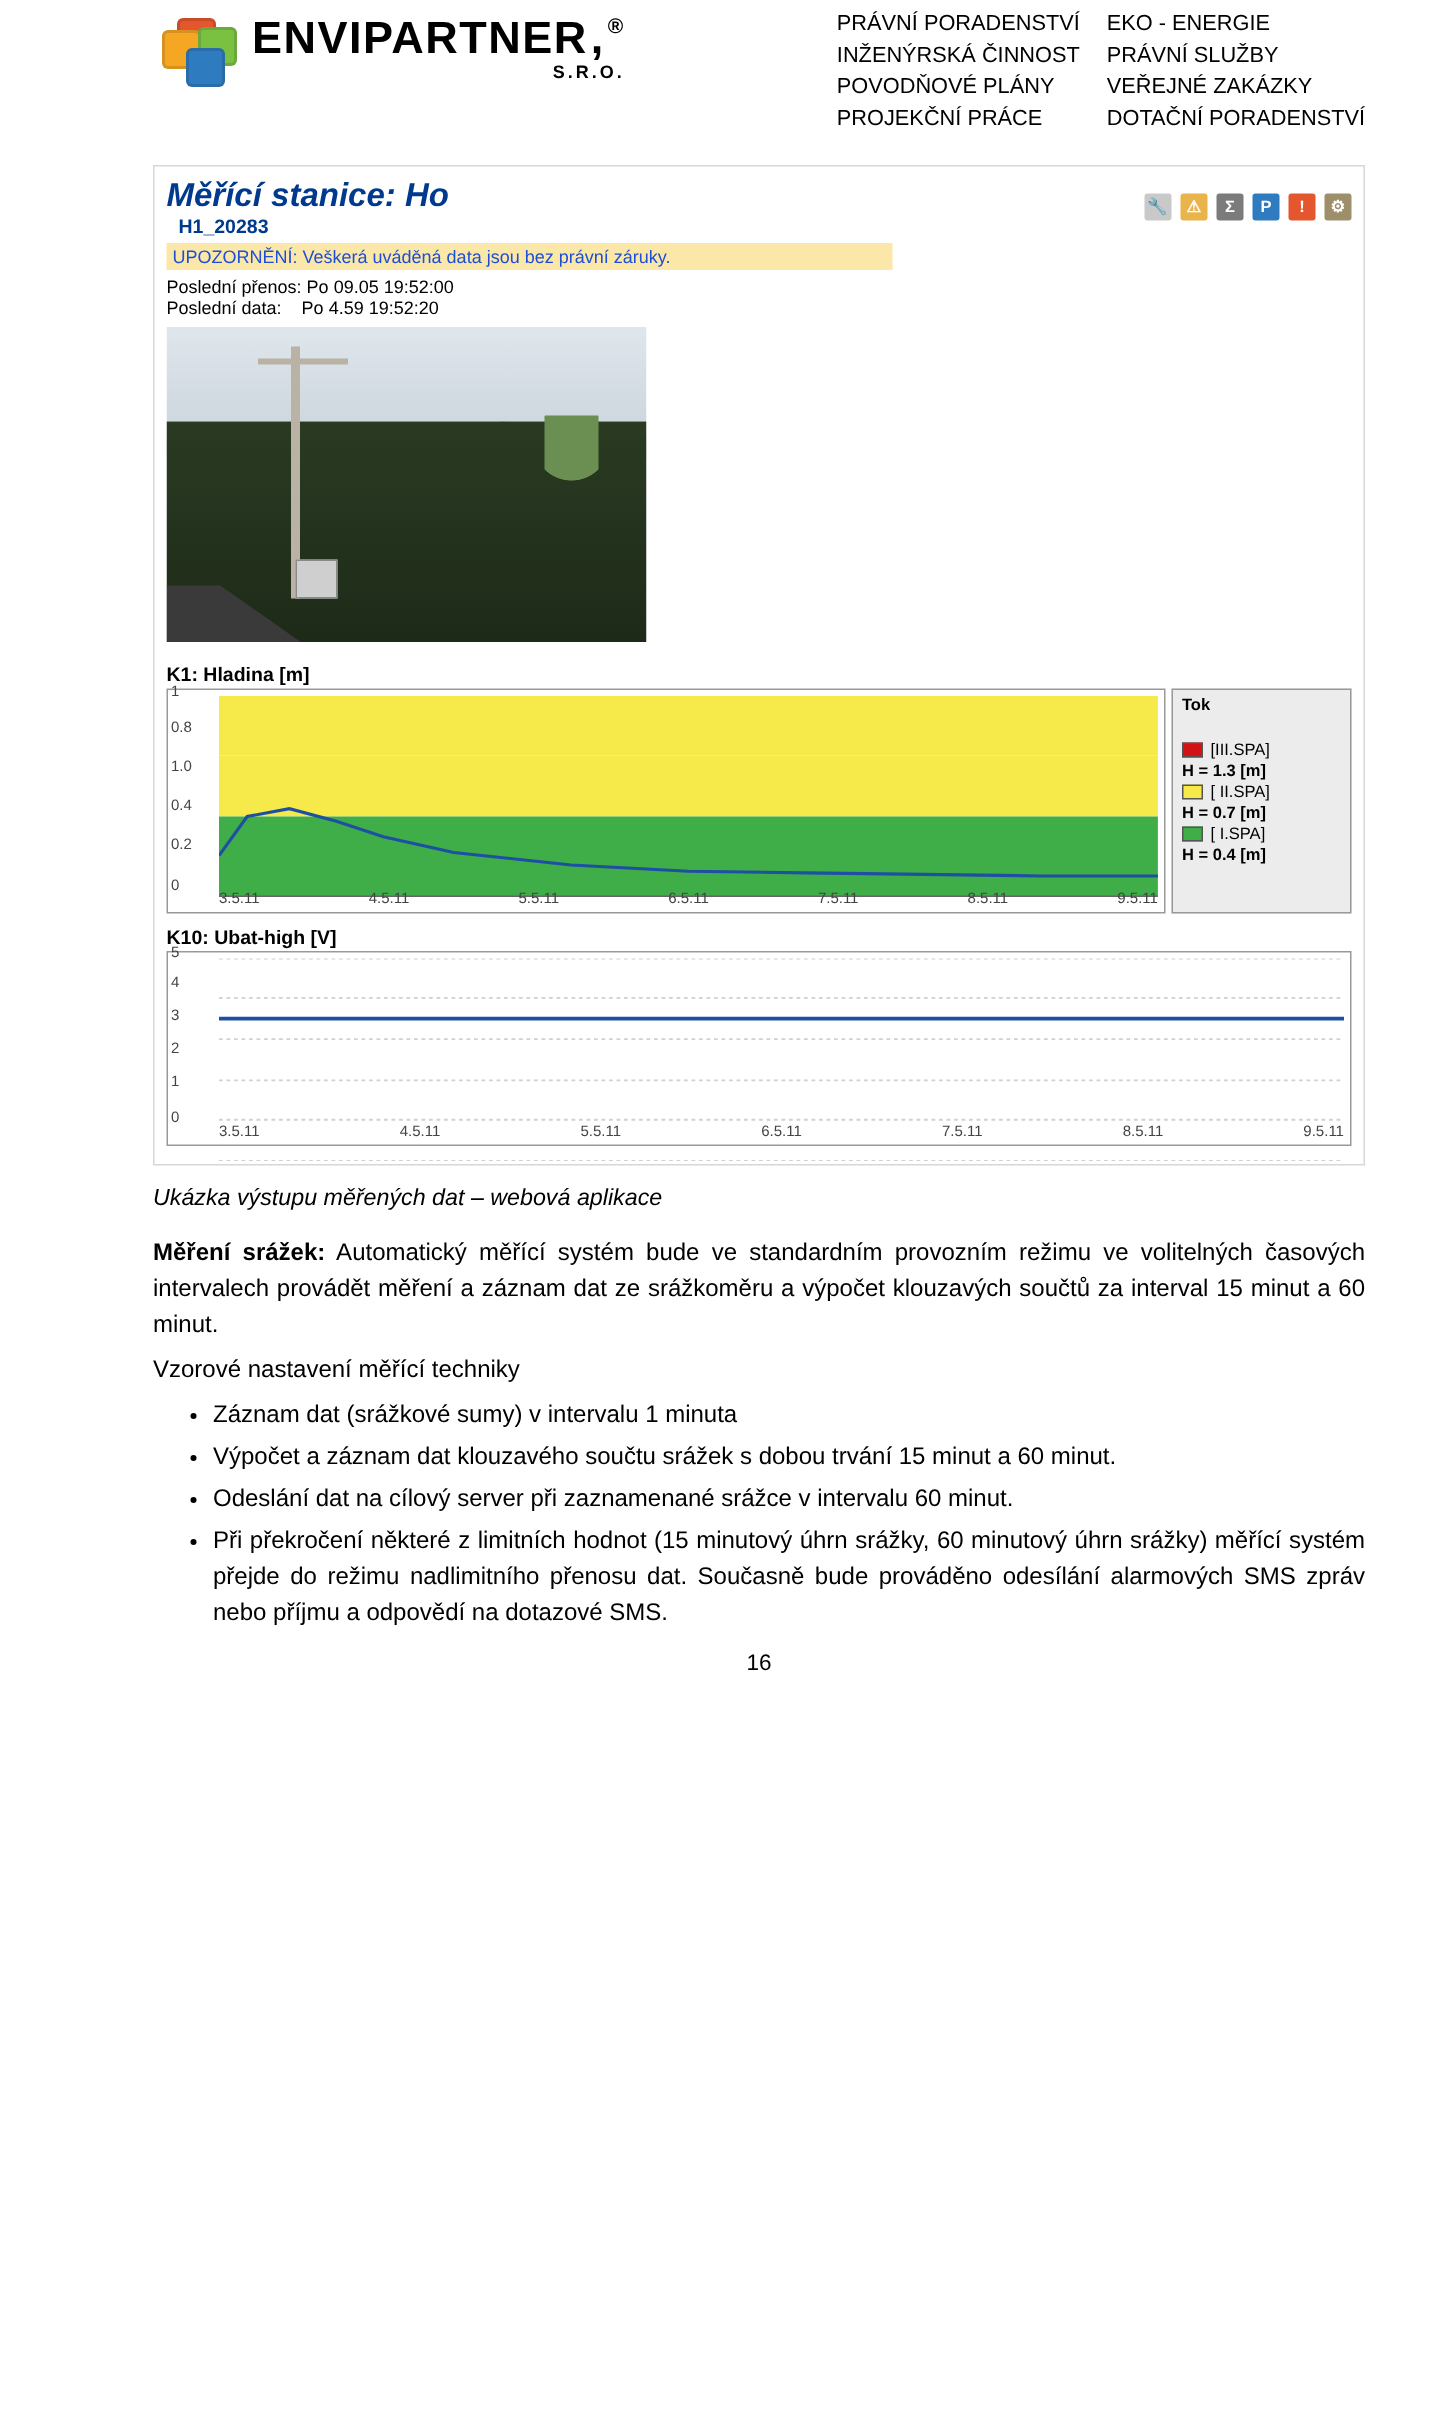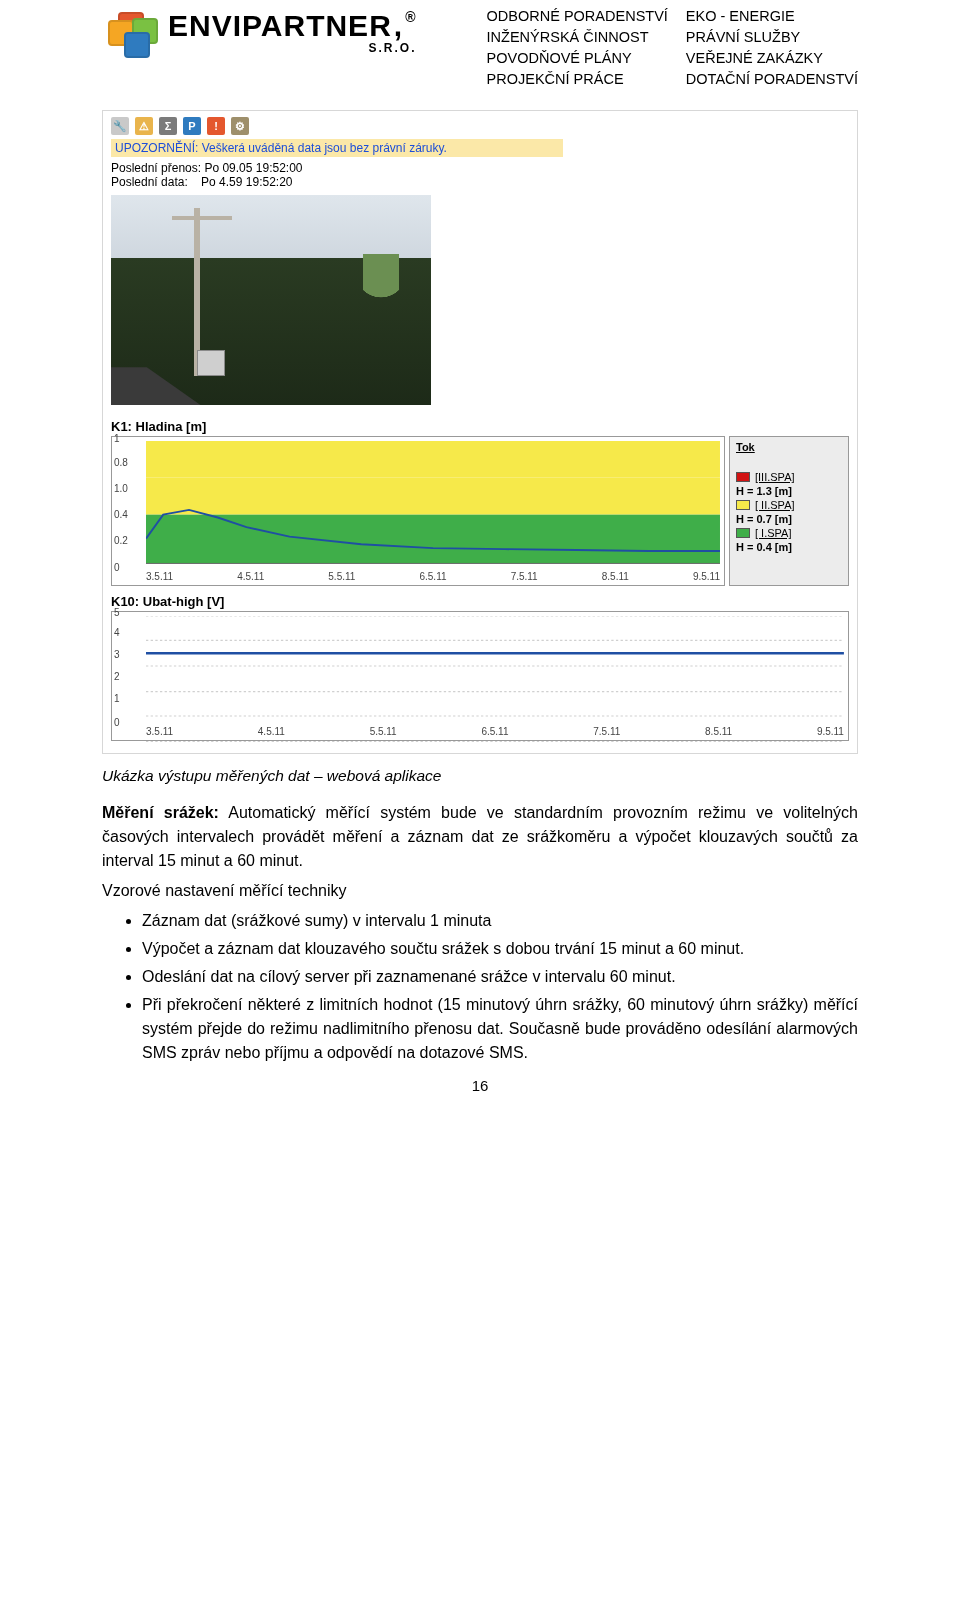--- a/index.html
+++ b/index.html
@@ -3,21 +3,21 @@
 <meta charset="utf-8">
 <style>
   * { box-sizing: border-box; margin: 0; padding: 0; }
   body {
     width: 960px;
     background: #fff;
     font-family: Arial, Helvetica, sans-serif;
     position: relative;
   }
   .page {
-    padding: 6px 102px 40px 102px;
+    padding: 6px 50px 40px 102px;
   }
   
   .doc-header {
     display: flex;
     align-items: flex-start;
     gap: 10px;
     margin-bottom: 20px;
   }
   .logo-group {
     display: flex;
@@ -113,21 +113,21 @@
   .chart .plot { position:absolute; left:34px; right:4px; top:4px; bottom:18px; }
   .chart .grid line { stroke:#d0d0d0; stroke-dasharray:2 2; }
   .legend-col {
     flex:0 0 120px;
     background:#ececec;
     border:1px solid #999;
     padding:4px 6px;
     font-size:11px;
     display:flex; flex-direction:column; gap:2px;
   }
-  .legend-col .lg { display:flex; align-items:center; gap:5px;text-decoration:underline; }
+  .legend-col .lg { display:flex; align-items:center; gap:5px; }
   .lg .sw { width:14px; height:10px; border:1px solid #555; }
   .legend-col .lgval { font-weight:bold; }
   .spacer8 { height:8px; }
 
   
   .doc-body {
     font-size: 16px;
     line-height: 1.5;
     text-align: justify;
     margin-top: 8px;
@@ -156,36 +156,40 @@
         <div class="name">
           <span>ENVIPARTNER</span>
           <span class="comma">,</span>
           <span class="reg">®</span>
         </div>
         <div class="sro">S.R.O.</div>
       </div>
     </div>
     <div class="service-cols">
       <div class="col">
-        <div>ODBORNÉ PORADENSTVÍ</div>
+        <div>PRÁVNÍ PORADENSTVÍ</div>
         <div>INŽENÝRSKÁ ČINNOST</div>
         <div>POVODŇOVÉ PLÁNY</div>
         <div>PROJEKČNÍ PRÁCE</div>
       </div>
       <div class="col">
         <div>EKO - ENERGIE</div>
         <div>PRÁVNÍ SLUŽBY</div>
         <div>VEŘEJNÉ ZAKÁZKY</div>
         <div>DOTAČNÍ PORADENSTVÍ</div>
       </div>
     </div>
   </div>
 
   <div class="app">
     <div class="app-title-row">
+      <div>
+        <div class="app-title">Měřící stanice: Ho</div>
+        <div class="app-sub">H1_20283</div>
+      </div>
       <div class="mini-icons">
         <span class="mini mi-wrench">🔧</span>
         <span class="mini mi-warn">⚠</span>
         <span class="mini mi-sigma">Σ</span>
         <span class="mini mi-p">P</span>
         <span class="mini mi-excl">!</span>
         <span class="mini mi-gear">⚙</span>
       </div>
     </div>
     <div class="warning-bar">UPOZORNĚNÍ: Veškerá uváděná data jsou bez právní záruky.</div>

